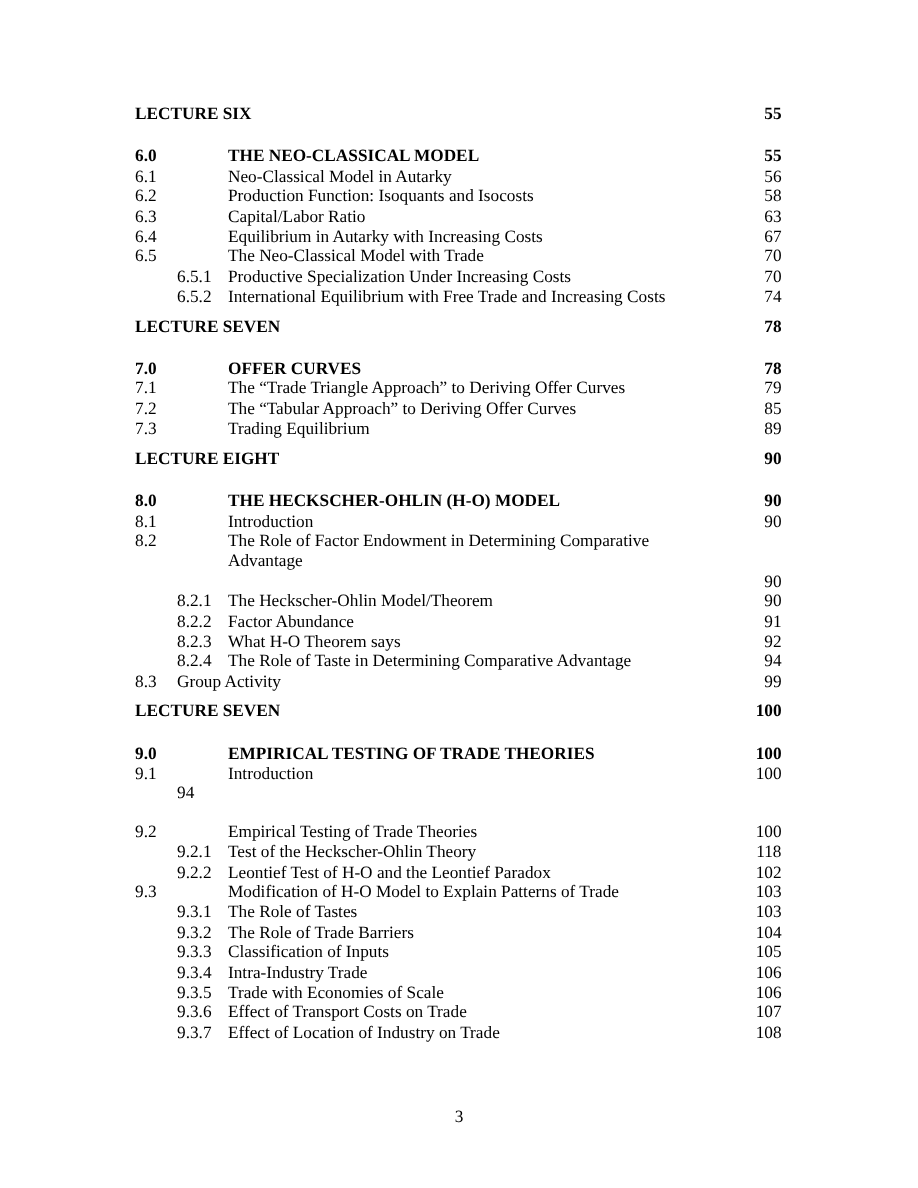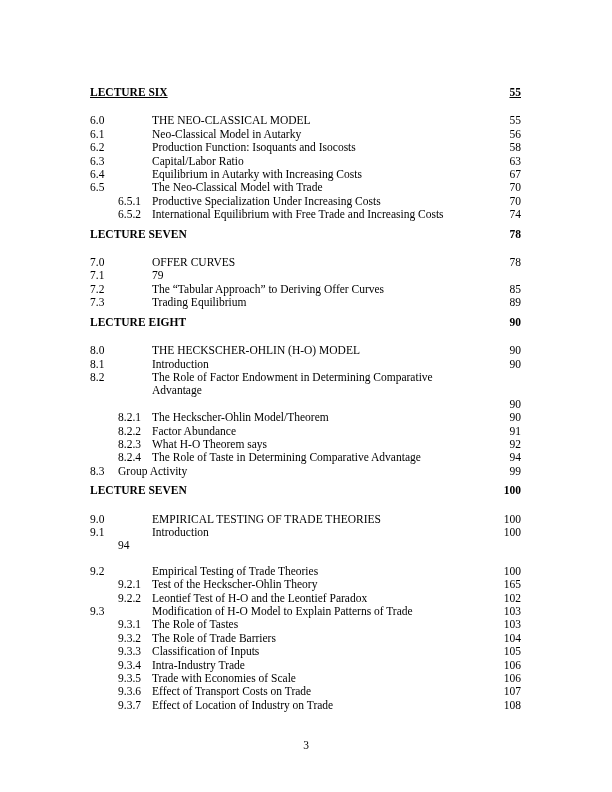--- a/index.html
+++ b/index.html
@@ -27,23 +27,23 @@
   }
   .row {
     display: flex;
     line-height: 13.4px;
     white-space: nowrap;
   }
   .row .title { flex: 1 1 auto; white-space: normal; }
   .row .num { flex: 0 0 auto; width: 62px; }
   .row .page-num { flex: 0 0 auto; text-align: right; }
   .row.heading { font-weight: bold; margin-top: 6px; }
-  .section:first-child .row.heading { margin-top: 16px; text-decoration: underline; }
+  .section:first-child .row.heading { margin-top: 0; }
   .entries { margin-top: 15px; }
-  .row.main { font-weight: normal; }
+  .row.main { font-weight: bold; }
   .row.l2 { padding-left: 28px; justify-content: center; }
   .row.l2 .num { width: 34px; }
   .row.short .num { width: 28px; }
   .row.cont { padding-left: 62px; flex-direction: column; }
   .row.stray { padding-left: 28px; }
   .row.gap { margin-top: 12px; }
   .footer {
     position: absolute;
     top: 739px;
     left: 0;
@@ -111,20 +111,21 @@
           <span class="page-num">78</span>
         </div>
         <div class="entries">
           <div class="row main">
             <span class="num">7.0</span>
             <span class="title">OFFER CURVES</span>
             <span class="page-num">78</span>
           </div>
           <div class="row l1">
             <span class="num">7.1</span>
+            <span class="title">The “Trade Triangle Approach” to Deriving Offer Curves</span>
             <span class="page-num">79</span>
           </div>
           <div class="row l1">
             <span class="num">7.2</span>
             <span class="title">The “Tabular Approach” to Deriving Offer Curves</span>
             <span class="page-num">85</span>
           </div>
           <div class="row l1">
             <span class="num">7.3</span>
             <span class="title">Trading Equilibrium</span>
@@ -205,21 +206,21 @@
             <span class="page-num"></span>
           </div>
           <div class="row l1 gap">
             <span class="num">9.2</span>
             <span class="title">Empirical Testing of Trade Theories</span>
             <span class="page-num">100</span>
           </div>
           <div class="row l2">
             <span class="num">9.2.1</span>
             <span class="title">Test of the Heckscher-Ohlin Theory</span>
-            <span class="page-num">165</span>
+            <span class="page-num">118</span>
           </div>
           <div class="row l2">
             <span class="num">9.2.2</span>
             <span class="title">Leontief Test of H-O and the Leontief Paradox</span>
             <span class="page-num">102</span>
           </div>
           <div class="row l1">
             <span class="num">9.3</span>
             <span class="title">Modification of H-O Model to Explain Patterns of Trade</span>
             <span class="page-num">103</span>

